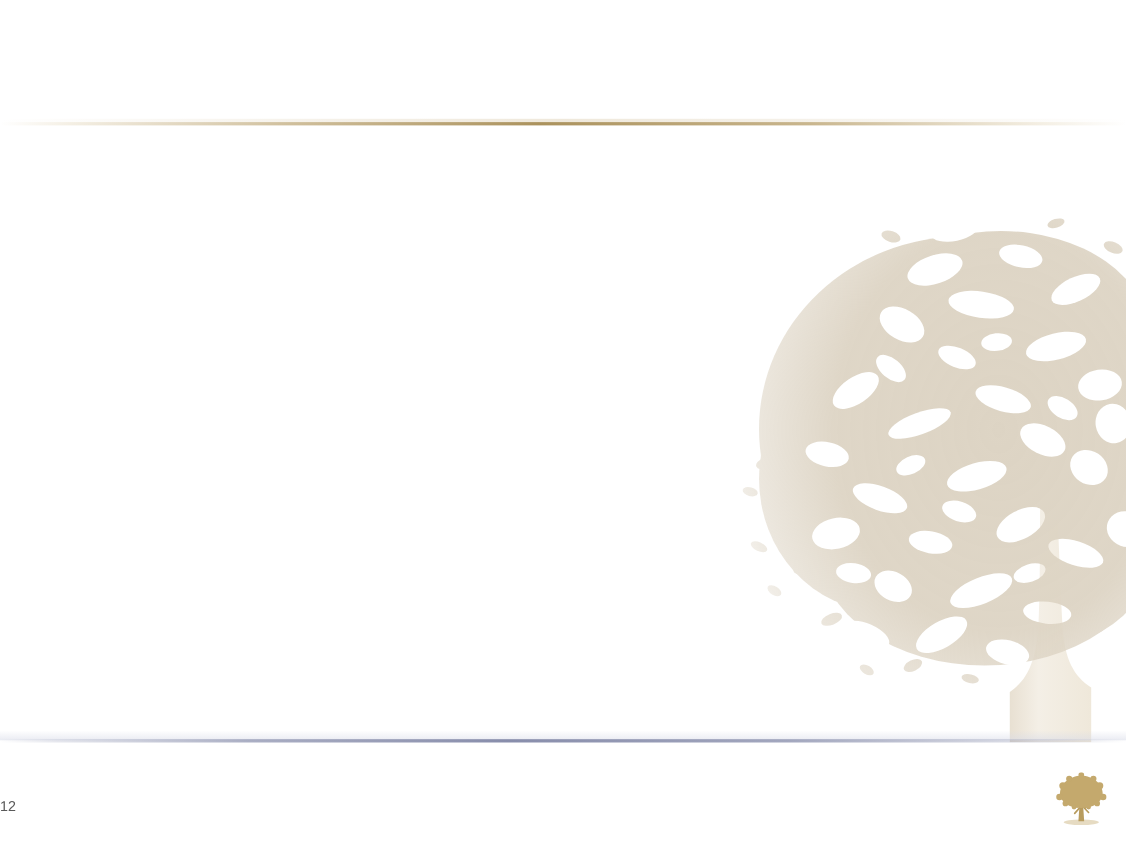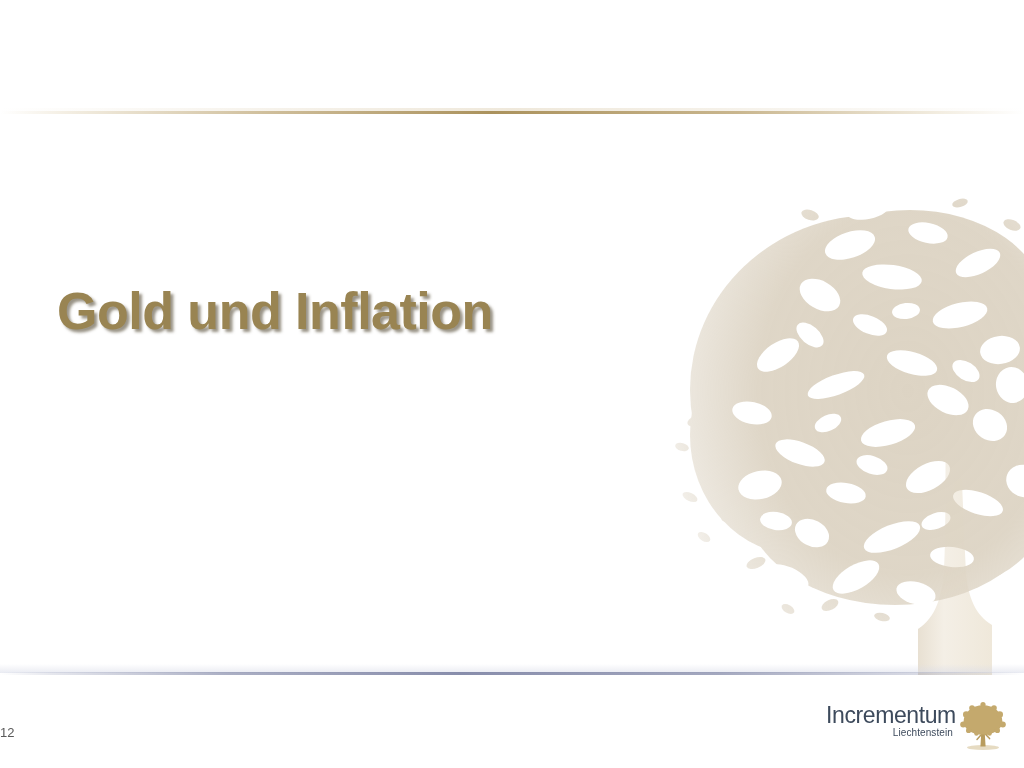--- a/index.html
+++ b/index.html
@@ -250,29 +250,24 @@
         <rect x="0" y="0" width="400" height="490" fill="url(#canopyFade)"></rect>
       </g>
     </svg>
   </div>
 
   <div class="divider-top-glow"></div>
   <div class="divider divider-top"></div>
   <div class="divider-bottom-glow"></div>
   <div class="divider divider-bottom"></div>
 
-  <div class="slide-title">Gold und Inflation</div>
 
   <div class="page-number">12</div>
 
   <div class="logo">
-    <div class="logo-text">
-      <div class="logo-wordmark">Incrementum</div>
-      <div class="logo-subtitle">Liechtenstein</div>
-    </div>
     <div class="logo-mark">
       <svg viewBox="0 0 54 50" xmlns="http://www.w3.org/2000/svg" aria-hidden="true">
         <ellipse cx="27" cy="45.5" rx="16" ry="2.6" fill="#c4a96d" opacity="0.42"></ellipse>
         <path d="M25.6 26 L28.4 26 L29.6 44.6 L24.4 44.6 Z" fill="#b89c5e"></path>
         <path d="M25.8 32 L21.0 37.4 M28.2 31 L33.6 36.6 M26.4 28 L23.0 31.5 M27.8 28.6 L31.2 32" stroke="#b89c5e" stroke-width="1.5" fill="none" stroke-linecap="round"></path>
         <path d="M27 3.2 C37.6 3.2 46.4 10.6 46.4 19.4 C46.4 27.0 38.0 32.6 27 32.6
                  C16.0 32.6 7.6 27.0 7.6 19.4 C7.6 10.6 16.4 3.2 27 3.2 Z" fill="#c4a96d"></path>
         <g fill="#c4a96d">
           <circle cx="10.2" cy="12.4" r="3.2"></circle>
           <circle cx="43.8" cy="12.4" r="3.2"></circle>

